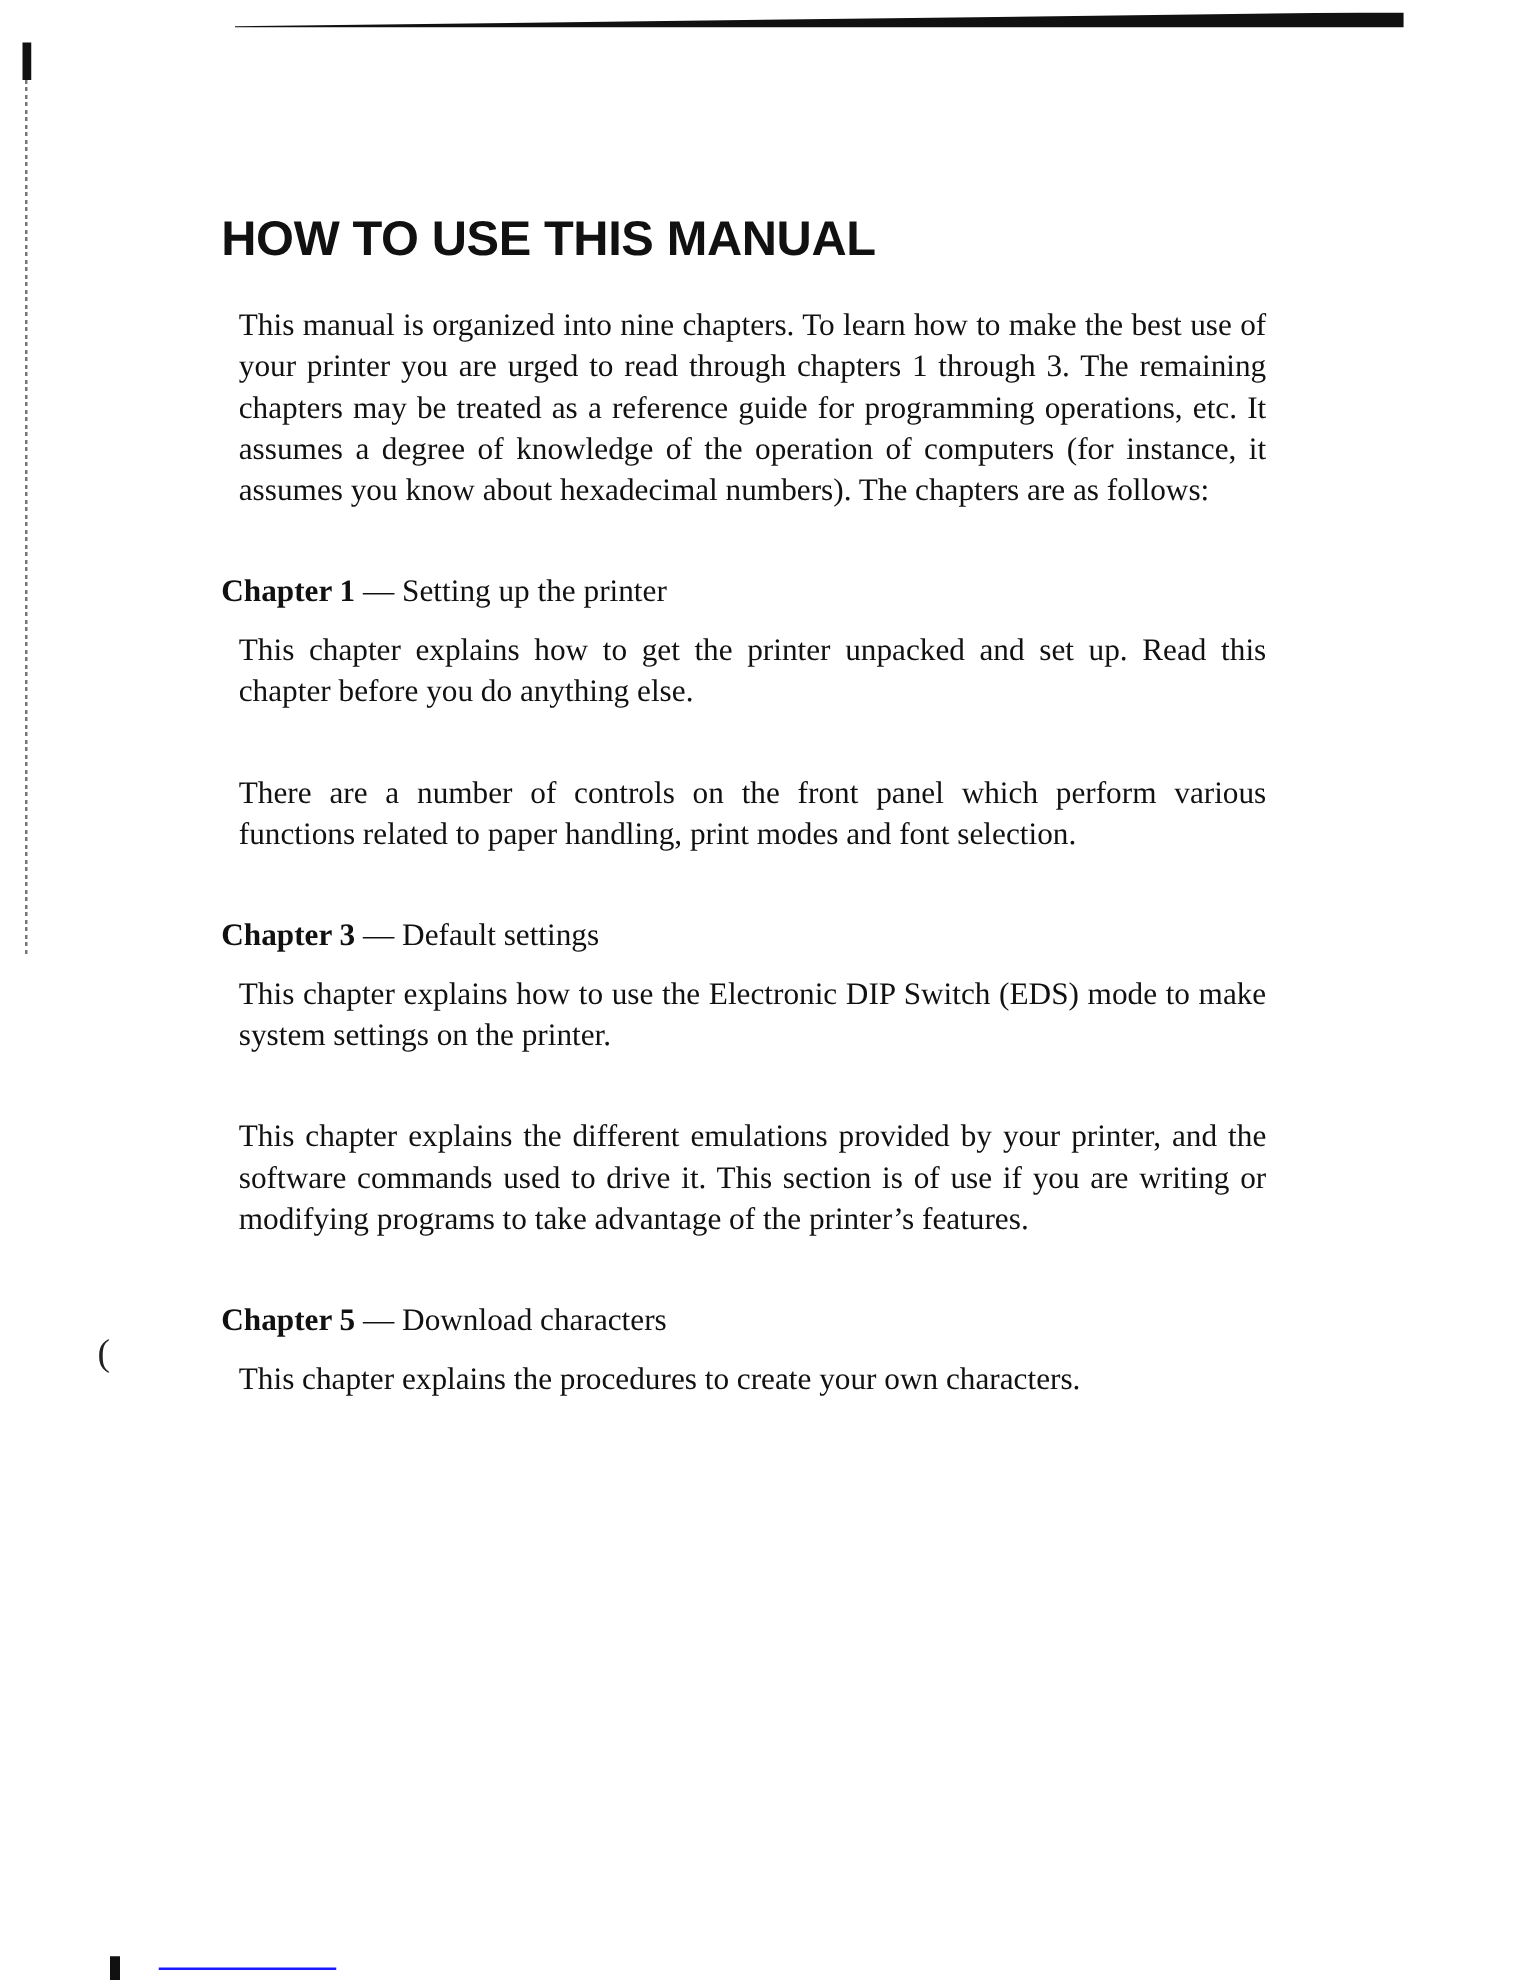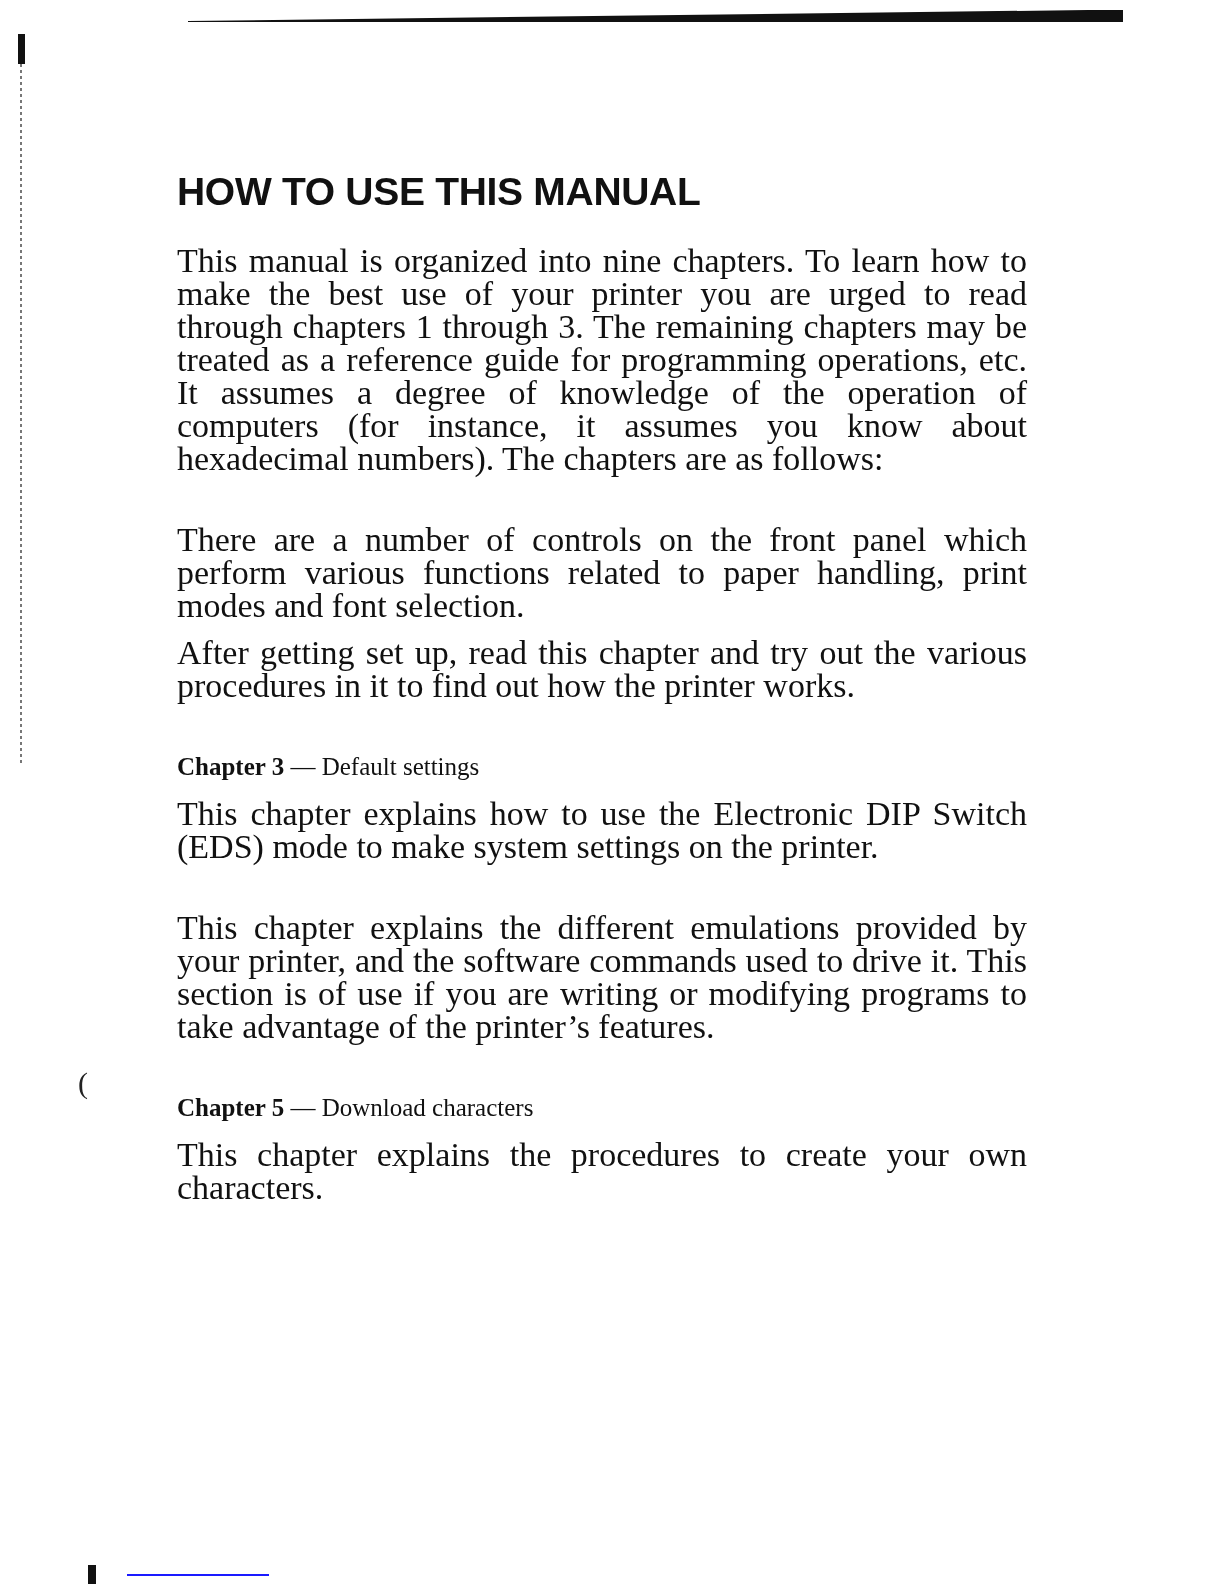--- a/index.html
+++ b/index.html
@@ -9,21 +9,21 @@
   .scan-left { position:absolute; left:18px; top:34px; width:10px; height:730px; }
   .scan-left .bar { position:absolute; left:0; top:0; width:7px; height:30px; background:#111; }
   .scan-left .edge { position:absolute; left:2px; top:30px; width:2px; height:700px;
         background:repeating-linear-gradient(#777 0 3px, transparent 3px 6px); }
   .bracket { position:absolute; left:78px; top:1066px; font-size:30px; color:#222; }
   .mark-bl { position:absolute; left:88px; top:1565px; width:8px; height:19px; background:#111; }
   .link-bl { position:absolute; left:127px; top:1574px; width:142px; height:2px; background:#1a1aff; }
   .content { position:absolute; left:177px; top:170px; width:850px; }
   h1 { font-family:"Liberation Sans", sans-serif; font-weight:bold; font-size:39px;
        margin:0 0 30px 0; letter-spacing:-0.3px; }
-  p { margin:0; font-size:34px; line-height:33px; text-align:justify; }
+  p { margin:14px; font-size:25px; line-height:33px; text-align:justify; }
   .intro { margin-bottom:48px; }
   .chap-title { font-size:25px; margin:0 0 14px 0; line-height:33px; }
   .chap-title b { font-weight:bold; }
   .chap { margin-bottom:48px; }
   .chap p + p { margin-top:14px; }
 </style>
 </head>
 <body>
 
 <svg class="scan-top" viewBox="0 0 935 12" preserveAspectRatio="none">
@@ -34,24 +34,27 @@
     <div class="edge"></div>
 </div>
 <div class="bracket">(</div>
 <div class="mark-bl"></div>
 <div class="link-bl"></div>
 
 <div class="content">
   <h1>HOW TO USE THIS MANUAL</h1>
   <p class="intro">This manual is organized into nine chapters. To learn how to make the best use of your printer you are urged to read through chapters 1 through 3. The remaining chapters may be treated as a reference guide for programming operations, etc. It assumes a degree of knowledge of the operation of computers (for instance, it assumes you know about hexadecimal numbers). The chapters are as follows:</p>
 
+  <div class="chap">
+    <div class="chap-title"><b>Chapter 1</b><span> — </span><span>Setting up the printer</span></div>
+    <p>This chapter explains how to get the printer unpacked and set up. Read this chapter before you do anything else.</p>
+  </div>
 
   <div class="chap">
     <p>There are a number of controls on the front panel which perform various functions related to paper handling, print modes and font selection.</p>
-    <p>After getting set up, read this chapter and try out the various procedures in it to find out how the printer works.</p>
   </div>
 
   <div class="chap">
     <div class="chap-title"><b>Chapter 3</b><span> — </span><span>Default settings</span></div>
     <p>This chapter explains how to use the Electronic DIP Switch (EDS) mode to make system settings on the printer.</p>
   </div>
 
   <div class="chap">
     <p>This chapter explains the different emulations provided by your printer, and the software commands used to drive it. This section is of use if you are writing or modifying programs to take advantage of the printer’s features.</p>
   </div>

